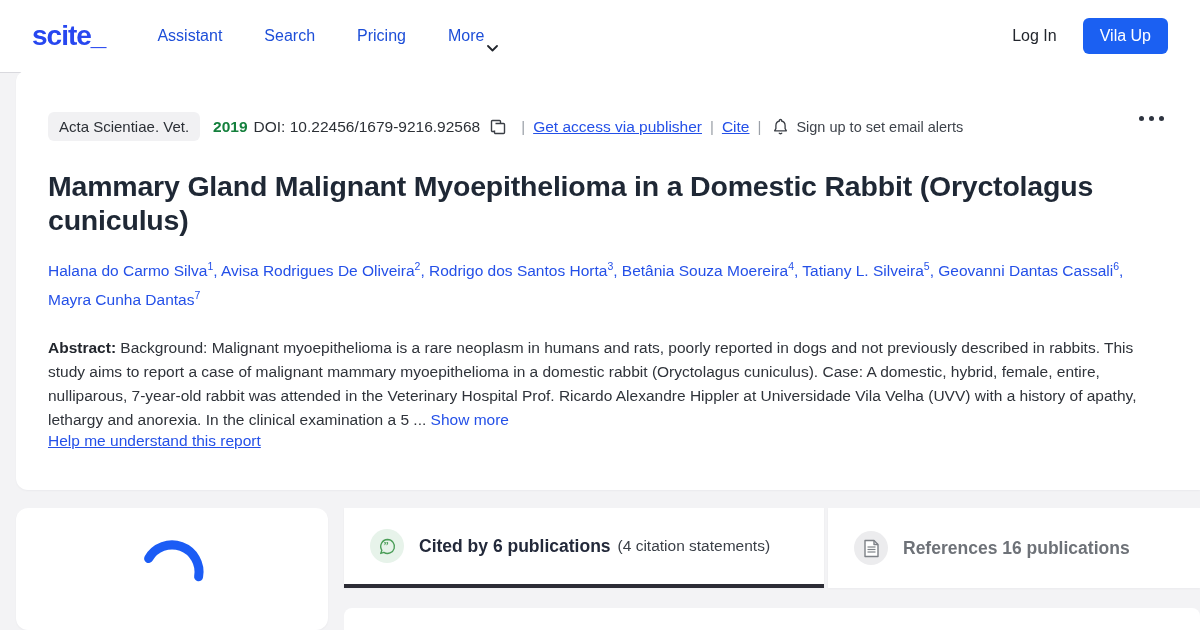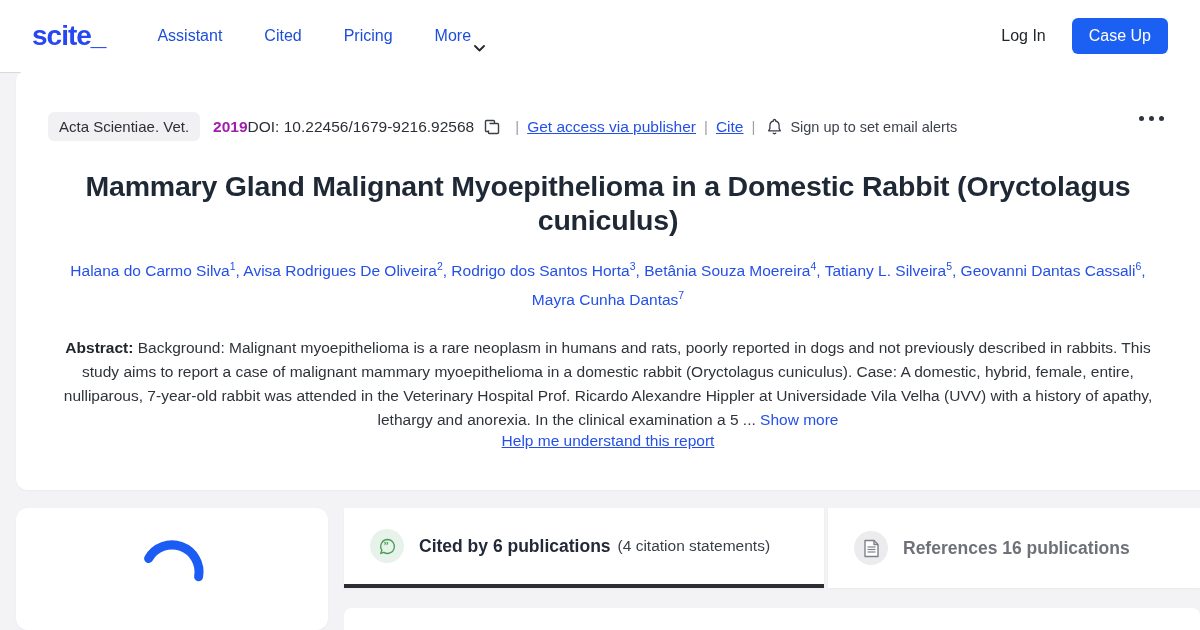--- a/index.html
+++ b/index.html
@@ -33,28 +33,27 @@
     border:none; border-radius:6px; padding:9px 17px; cursor:pointer;
     font-family:"Liberation Sans", sans-serif;
   }
 
   
   .paper-card {
     position:absolute; left:16px; top:70px; right:0; height:420px;
     background:#ffffff; border-radius:12px 0 0 12px;
     padding:42px 32px 0 32px;
     box-shadow:0 1px 2px rgba(20,20,40,0.04);
-    text-align:center;
   }
   .meta-row { display:flex; align-items:center; font-size:15.5px; color:#2c3036; flex-wrap:nowrap; }
   .journal-badge {
     background:#f1f1f3; border-radius:6px; padding:6px 11px;
     font-size:15px; color:#2c3036; margin-right:13px; white-space:nowrap; cursor:pointer;
   }
-  .meta-year { font-weight:700; margin-right:0; color:#a21caf; }
+  .meta-year { font-weight:700; margin-right:6px; color:#15803d; }
   .meta-doi { color:#2c3036; }
   .icon-btn { display:inline-flex; align-items:center; cursor:pointer; }
   .copy-icon { margin:0 7px 0 10px; }
   .meta-sep { color:#9ba0a8; margin:0 8px; font-size:15px; }
   .meta-link { color:#2450e8; text-decoration:underline; font-size:15.5px; }
   .bell-icon { margin:0 8px 0 4px; }
   .alerts-text { font-size:14.5px; color:#3e434b; cursor:pointer; }
   .ellipsis-menu {
     position:absolute; top:40px; right:34px; display:flex; gap:5px;
     padding:6px 2px; cursor:pointer;
@@ -116,34 +115,34 @@
     background:#ffffff; border-radius:8px 8px 0 0;
   }
 </style>
 </head>
 <body>
 
 <header class="navbar">
   <div class="logo">scite_</div>
   <nav class="nav-links">
     <span class="nav-link">Assistant</span>
-    <span class="nav-link">Cited</span>
+    <span class="nav-link">Search</span>
     <span class="nav-link">Pricing</span>
     <span class="nav-link nav-more">
       <span>More</span>
       <span class="chevron">
         <svg width="11" height="7" viewBox="0 0 11 7">
             <polyline points="1,1 5.5,5.5 10,1" fill="none" stroke="#22262d" stroke-width="1.8" stroke-linecap="round" stroke-linejoin="round"></polyline>
           </svg>
       </span>
     </span>
   </nav>
   <div class="nav-spacer"></div>
   <span class="login-link">Log In</span>
-  <button class="signup-btn">Case Up</button>
+  <button class="signup-btn">Vila Up</button>
 </header>
 
 <section class="paper-card">
 
   <div class="meta-row">
     <span class="journal-badge">Acta Scientiae. Vet.</span>
     <span class="meta-year">2019</span>
     <span class="meta-doi">DOI: 10.22456/1679-9216.92568</span>
     <span class="icon-btn copy-icon">
       <svg width="16" height="16" viewBox="0 0 16 16">

